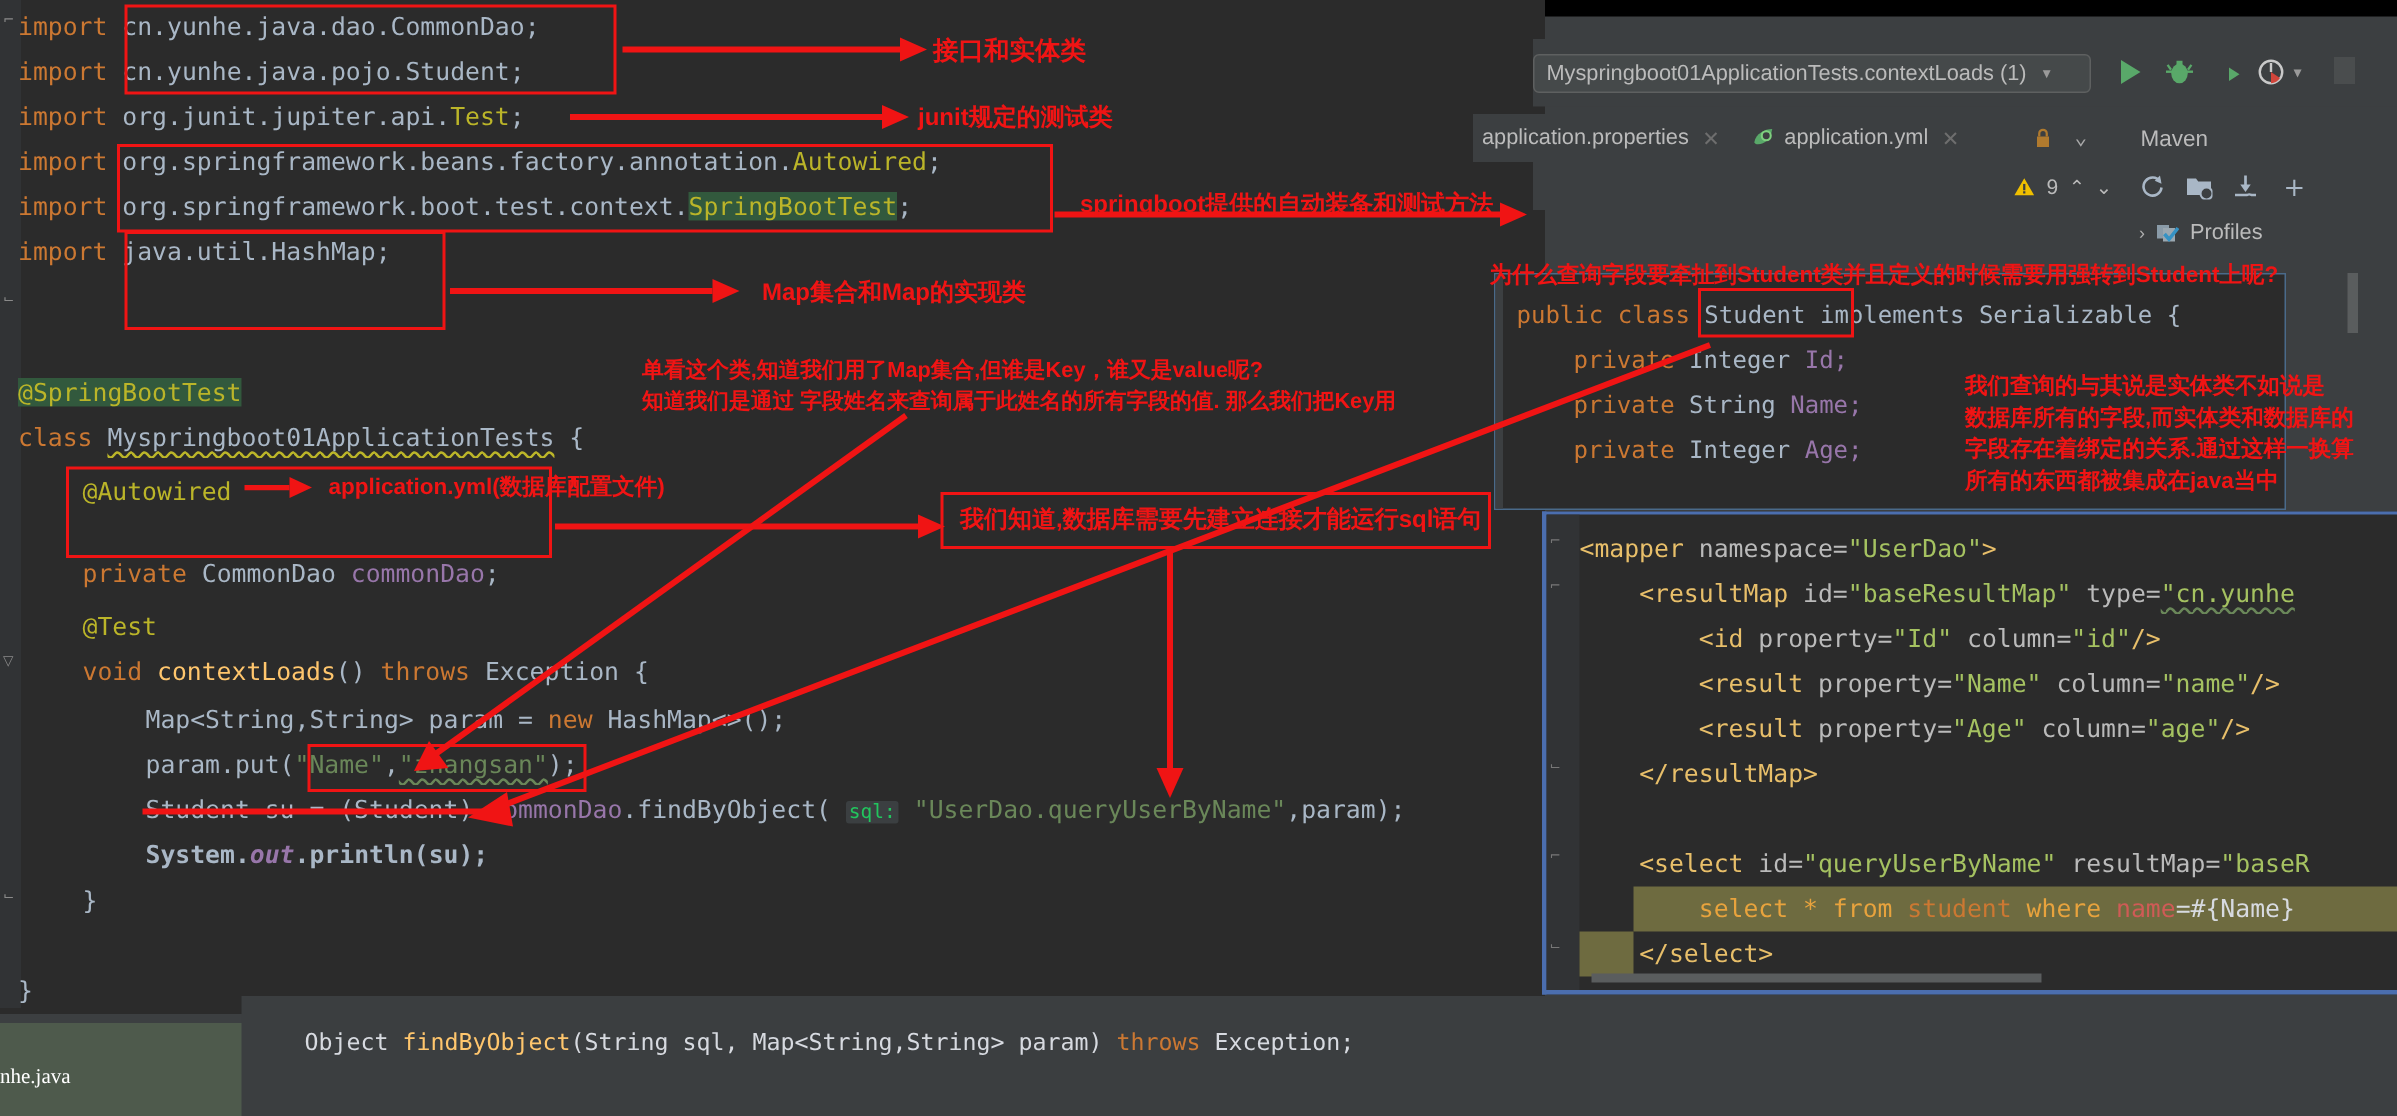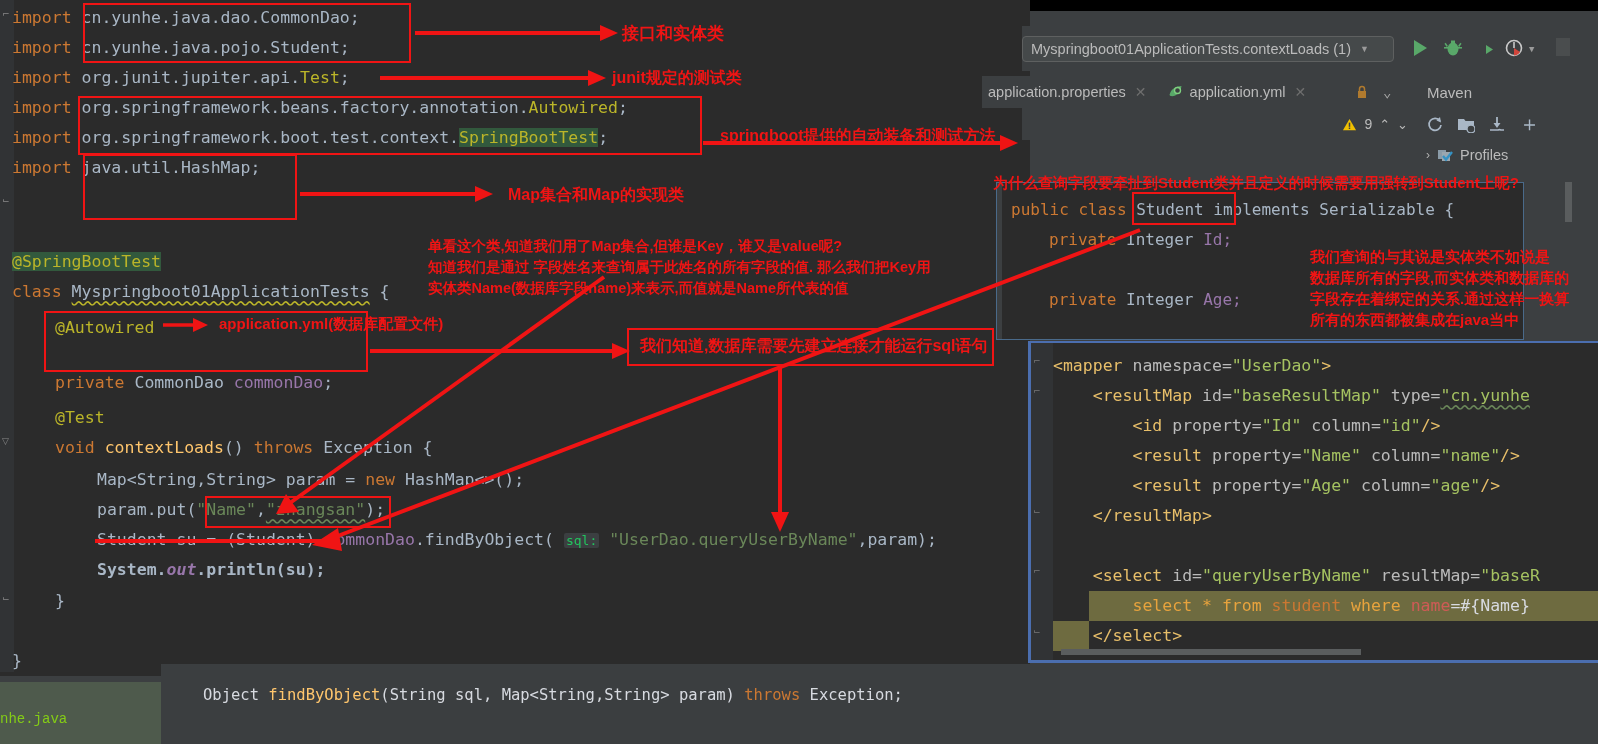--- a/index.html
+++ b/index.html
@@ -114,22 +114,22 @@
     position:absolute;left:161px;top:664px;width:899px;height:80px;background:#3b3e40;
   }
   #tooltip .inner{
     position:absolute;left:42px;top:22px;white-space:pre;font-size:15.5px;
     font-family:"DejaVu Sans Mono","Liberation Mono",monospace;
   }
   #green-panel{
     position:absolute;left:0;top:676px;width:165px;height:68px;background:#4e5a4c;
   }
   #green-panel .lbl{
-    position:absolute;left:0;top:35px;color:#84cc16;font-size:14px;
-    font-family:Liberation Mono, monospace;
+    position:absolute;left:0;top:35px;color:#ffffff;font-size:14px;
+    font-family:Liberation Serif, serif;
   }
   #green-panel .top{position:absolute;left:0;top:0;width:165px;height:6px;background:#3c3f41;}
 
   
   #anno{position:absolute;inset:0;pointer-events:none;}
   .note{
     position:absolute;color:#f01414;font-family:"Liberation Sans",sans-serif;
     font-weight:bold;white-space:pre;
   }
   .box{position:absolute;border:2px solid #f01414;box-sizing:border-box;}
@@ -269,20 +269,21 @@
     </svg>
     <span>Profiles</span>
   </div>
 
   <div id="right-scroll"></div>
 
   <div id="student-win">
     <div class="sbar"></div>
     <div class="code" style="left:14px;top:12px;font-size:16px;"><span class="kw">public class </span><span class="txt">Student</span><span class="txt"> implements Serializable {</span></div>
     <div class="code" style="left:52px;top:42px;font-size:16px;"><span class="kw">private </span><span class="txt">Integer </span><span class="fld">Id;</span></div>
+    <div class="code" style="left:52px;top:72px;font-size:16px;"><span class="kw">private </span><span class="txt">String </span><span class="fld">Name;</span></div>
     <div class="code" style="left:52px;top:102px;font-size:16px;"><span class="kw">private </span><span class="txt">Integer </span><span class="fld">Age;</span></div>
   </div>
 
   <div id="mapper-win">
     <div id="mapper-gutter">
       <span class="fold" style="top:14px;color:#777;">⌐</span>
       <span class="fold" style="top:44px;color:#777;">⌐</span>
       <span class="fold" style="top:164px;color:#777;">⌙</span>
       <span class="fold" style="top:224px;color:#777;">⌐</span>
       <span class="fold" style="top:284px;color:#777;">⌙</span>
@@ -354,21 +355,20 @@
     </svg>
 
     <div class="note" style="left:622px;top:22px;font-size:17px;">接口和实体类</div>
     <div class="note" style="left:612px;top:68px;font-size:16px;">junit规定的测试类</div>
     <div class="note" style="left:720px;top:126px;font-size:16px;">springboot提供的自动装备和测试方法</div>
     <div class="note" style="left:508px;top:185px;font-size:16px;">Map集合和Map的实现类</div>
     <div class="note" style="left:195px;top:315px;font-size:15px;margin-left:24px;">application.yml(数据库配置文件)</div>
 
     <div class="note" style="left:428px;top:237px;font-size:14.5px;">单看这个类,知道我们用了Map集合,但谁是Key，谁又是value呢?</div>
     <div class="note" style="left:428px;top:258px;font-size:14.5px;">知道我们是通过 字段姓名来查询属于此姓名的所有字段的值. 那么我们把Key用</div>
-    <div class="note" style="left:428px;top:279px;font-size:14.5px;">实体类Name(数据库字段name)来表示,而值就是Name所代表的值</div>
 
     <div class="note" style="left:640px;top:336px;font-size:16px;">我们知道,数据库需要先建立连接才能运行sql语句</div>
 
     <div class="note" style="left:993px;top:174px;font-size:15px;">为什么查询字段要牵扯到Student类并且定义的时候需要用强转到Student上呢?</div>
 
     <div class="note" style="left:1310px;top:248px;font-size:15px;">我们查询的与其说是实体类不如说是</div>
     <div class="note" style="left:1310px;top:269px;font-size:15px;">数据库所有的字段,而实体类和数据库的</div>
     <div class="note" style="left:1310px;top:290px;font-size:15px;">字段存在着绑定的关系.通过这样一换算</div>
     <div class="note" style="left:1310px;top:311px;font-size:15px;">所有的东西都被集成在java当中</div>
   </div>

